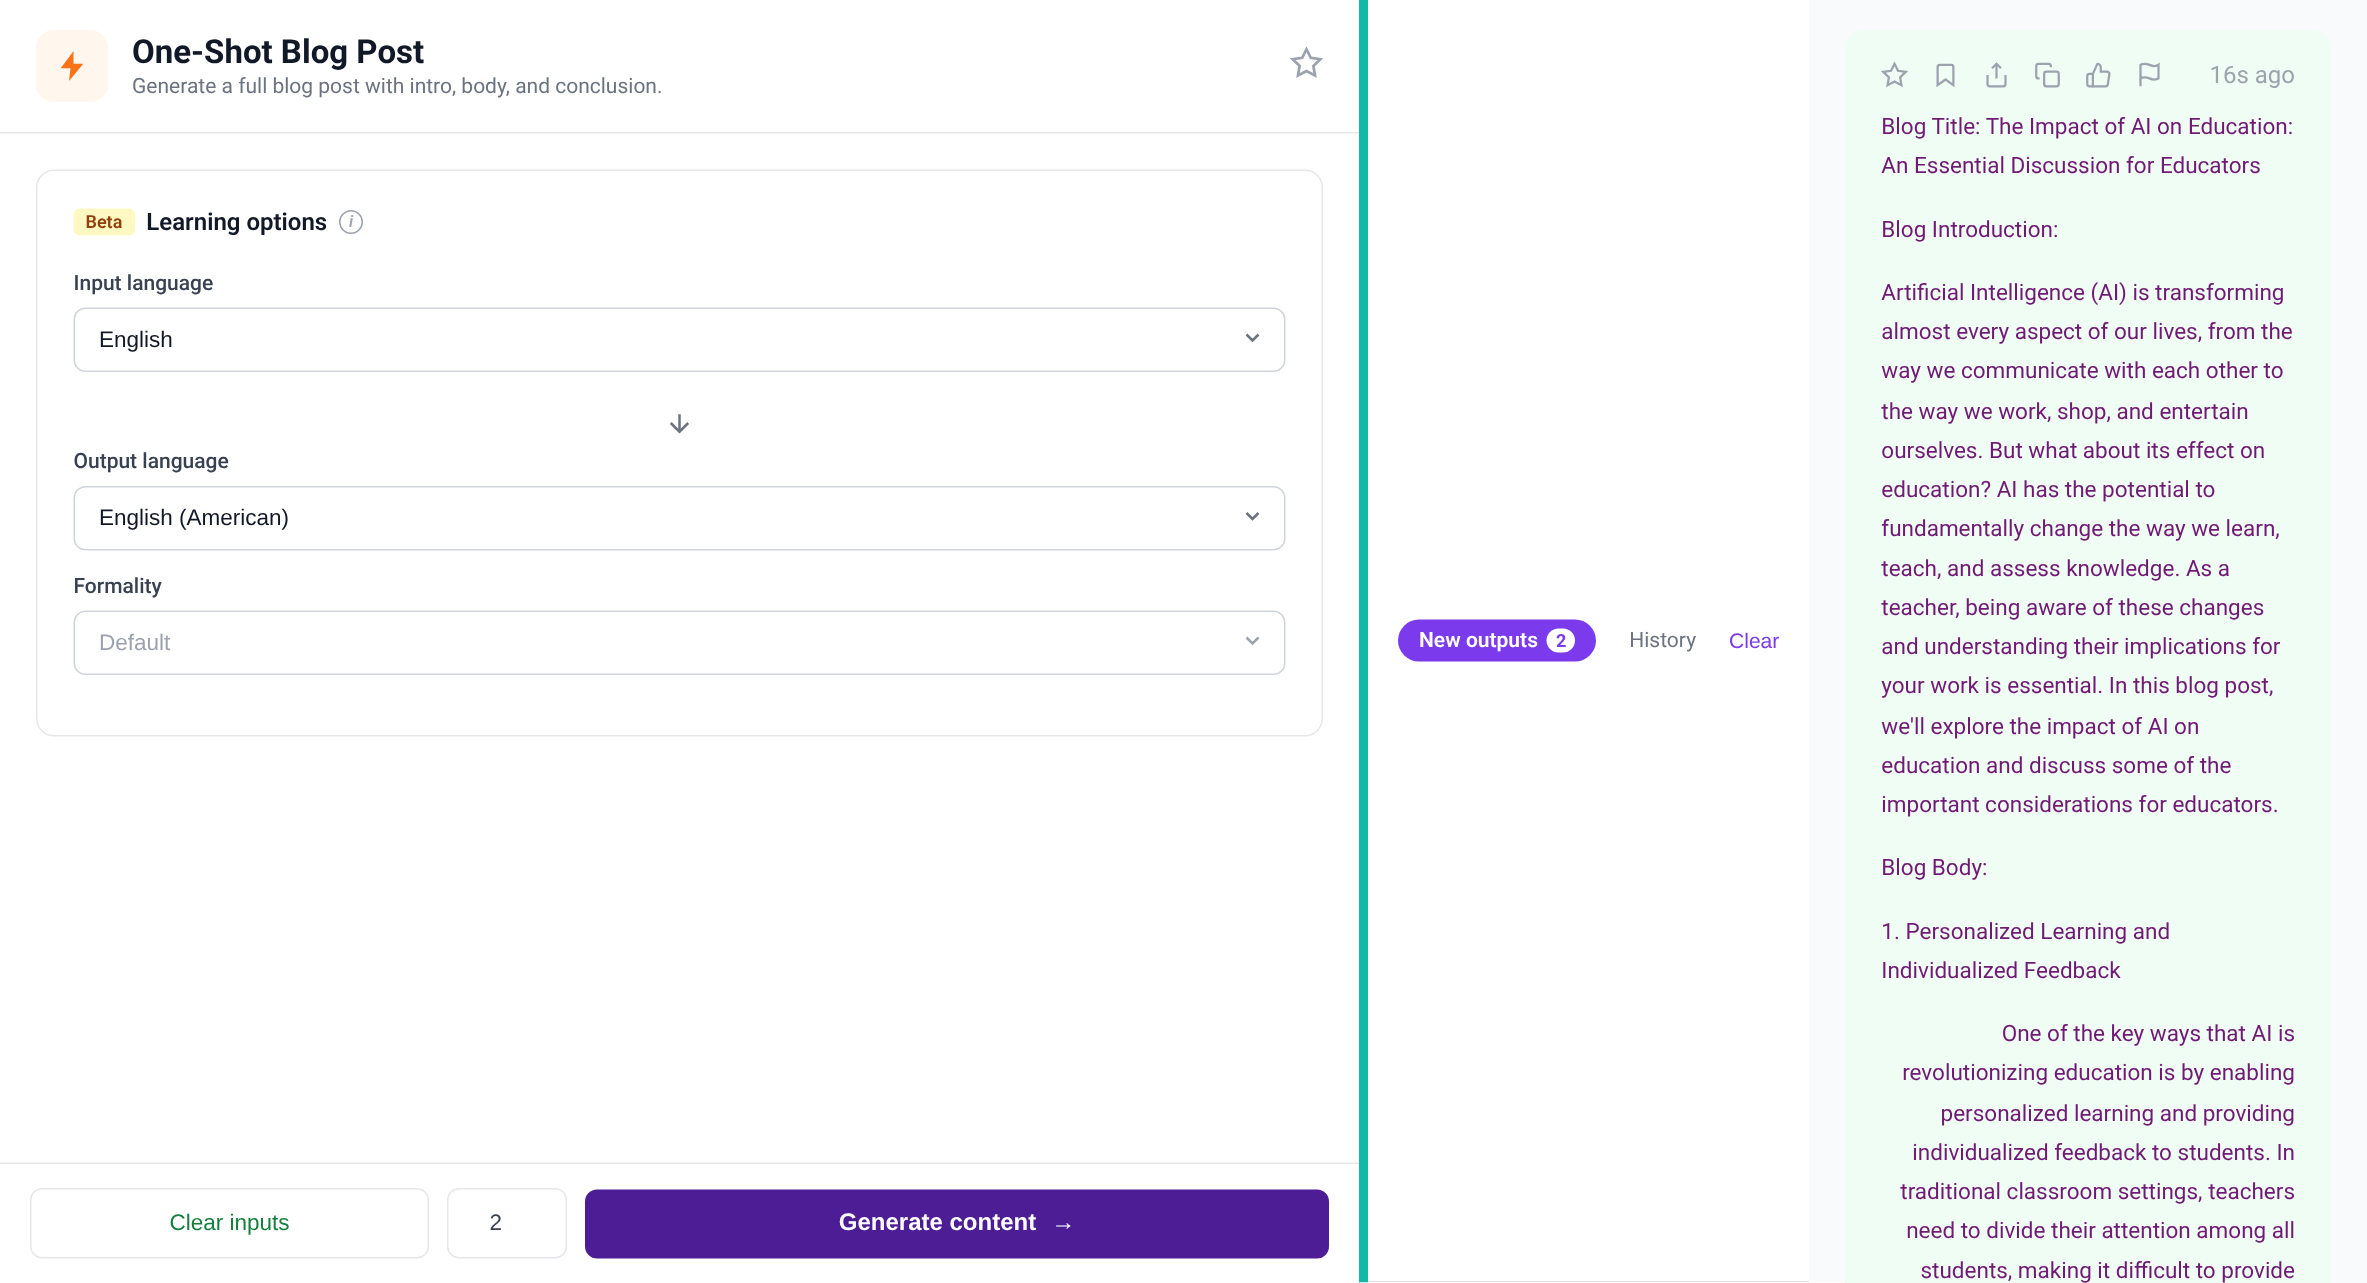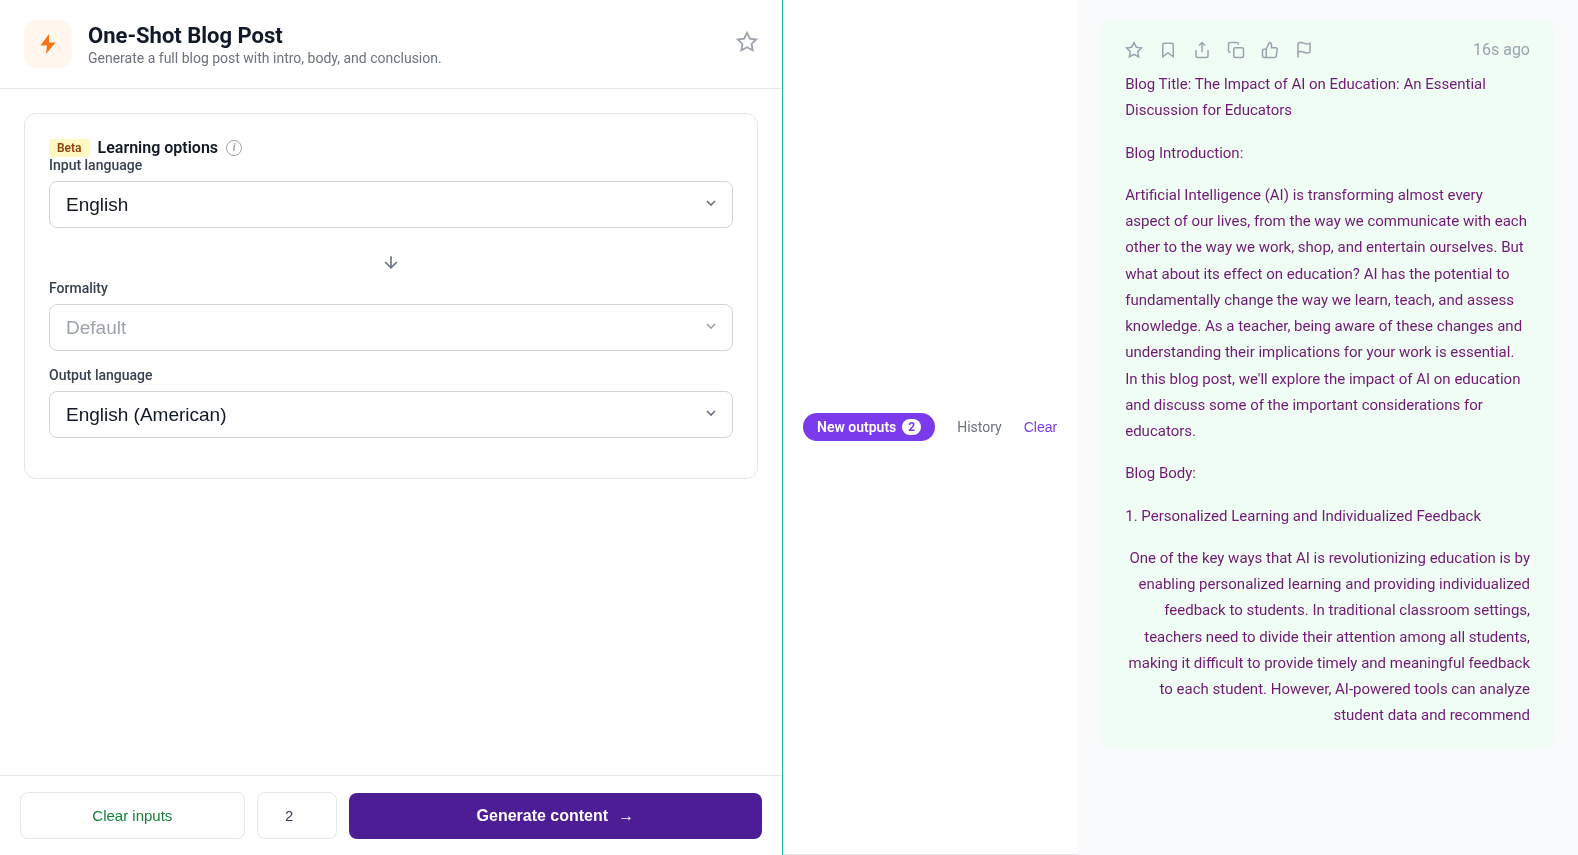--- a/index.html
+++ b/index.html
@@ -7,24 +7,24 @@
       font-family: -apple-system, BlinkMacSystemFont, 'Segoe UI', Roboto, sans-serif;
       display: flex;
       height: 855px;
       width: 1578px;
       overflow: hidden;
       background: #fff;
     }
 
     
     .left-panel {
-      width: 783px;
+      width: 912px;
       display: flex;
       flex-direction: column;
-      border-right: 1px solid #14b8a6;
+      border-right: 6px solid #14b8a6;
       background: #fff;
     }
 
     .header {
       display: flex;
       align-items: center;
       padding: 20px 24px;
       border-bottom: 1px solid #e5e7eb;
       gap: 16px;
     }
@@ -74,20 +74,21 @@
       background: #fff;
       border: 1px solid #e5e7eb;
       border-radius: 12px;
       padding: 24px;
     }
 
     .section-header {
       display: flex;
       align-items: center;
       gap: 8px;
+      margin-bottom: 24px;
     }
 
     .beta-badge {
       background: #fef9c3;
       color: #92400e;
       font-size: 12px;
       font-weight: 600;
       padding: 2px 8px;
       border-radius: 4px;
     }
@@ -123,21 +124,21 @@
     .select-wrapper {
       position: relative;
       margin-bottom: 16px;
     }
 
     .select-field {
       width: 100%;
       padding: 12px 28px 12px 16px;
       border: 1.5px solid #d1d5db;
       border-radius: 8px;
-      font-size: 19px;
+      font-size: 15px;
       color: #111827;
       background: #fff;
       appearance: none;
       cursor: pointer;
       outline: none;
     }
 
     .select-field.placeholder {
       color: #9ca3af;
     }
@@ -378,46 +379,46 @@
       </div>
 
       <div class="arrow-down-center">
         <svg width="20" height="20" viewBox="0 0 24 24" fill="none" stroke="#6b7280" stroke-width="2">
           <line x1="12" y1="5" x2="12" y2="19"></line>
           <polyline points="19 12 12 19 5 12"></polyline>
         </svg>
       </div>
 
       <div>
-        <div class="field-label">Formality</div>
-        <div class="select-wrapper">
-          <select class="select-field placeholder">
-            <option value="" disabled="" selected="">Default</option>
-            <option>Formal</option>
-            <option>Informal</option>
-          </select>
-          <span class="chevron-icon">
-            <svg width="16" height="16" viewBox="0 0 24 24" fill="none" stroke="#9ca3af" stroke-width="2.5">
-              <polyline points="6 9 12 15 18 9"></polyline>
-            </svg>
-          </span>
-        </div>
-      </div>
-
-      <div>
         <div class="field-label">Output language</div>
         <div class="select-wrapper">
           <select class="select-field">
             <option>English (American)</option>
             <option>English (British)</option>
             <option>Spanish</option>
             <option>French</option>
           </select>
           <span class="chevron-icon">
             <svg width="16" height="16" viewBox="0 0 24 24" fill="none" stroke="#6b7280" stroke-width="2.5">
+              <polyline points="6 9 12 15 18 9"></polyline>
+            </svg>
+          </span>
+        </div>
+      </div>
+
+      <div>
+        <div class="field-label">Formality</div>
+        <div class="select-wrapper">
+          <select class="select-field placeholder">
+            <option value="" disabled="" selected="">Default</option>
+            <option>Formal</option>
+            <option>Informal</option>
+          </select>
+          <span class="chevron-icon">
+            <svg width="16" height="16" viewBox="0 0 24 24" fill="none" stroke="#9ca3af" stroke-width="2.5">
               <polyline points="6 9 12 15 18 9"></polyline>
             </svg>
           </span>
         </div>
       </div>
     </div>
   </div>
 
   <div class="footer">
     <button class="clear-btn">Clear inputs</button>

